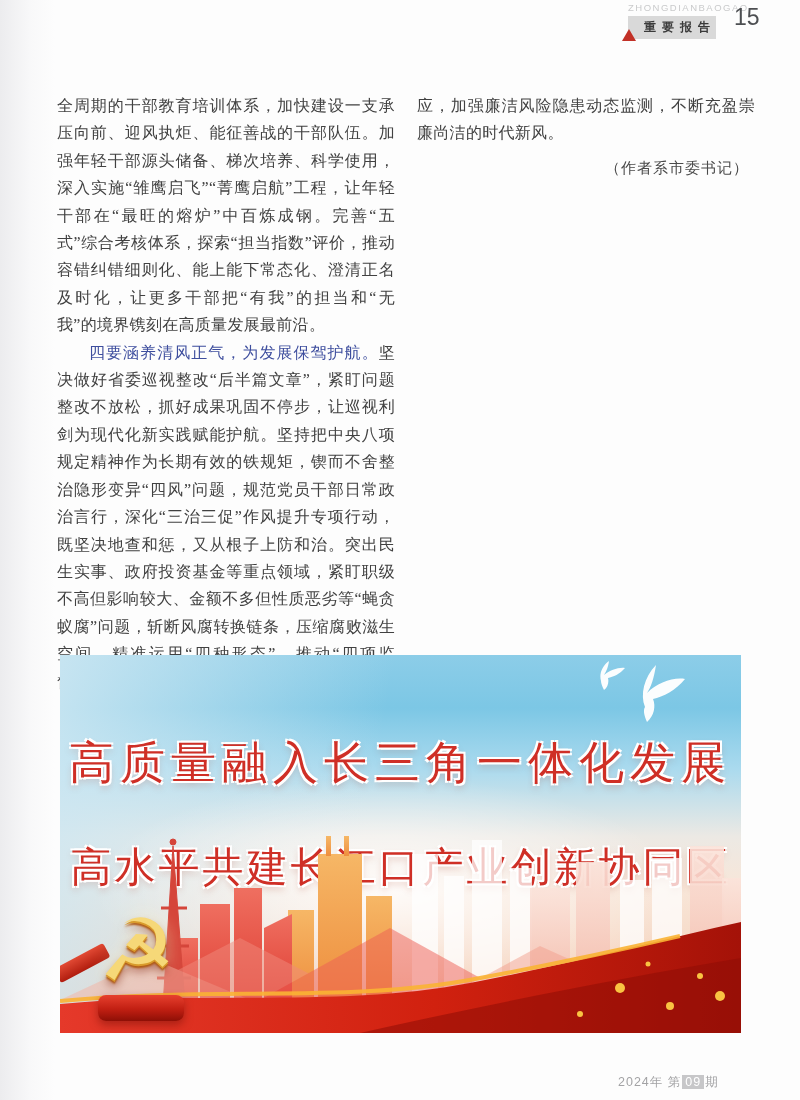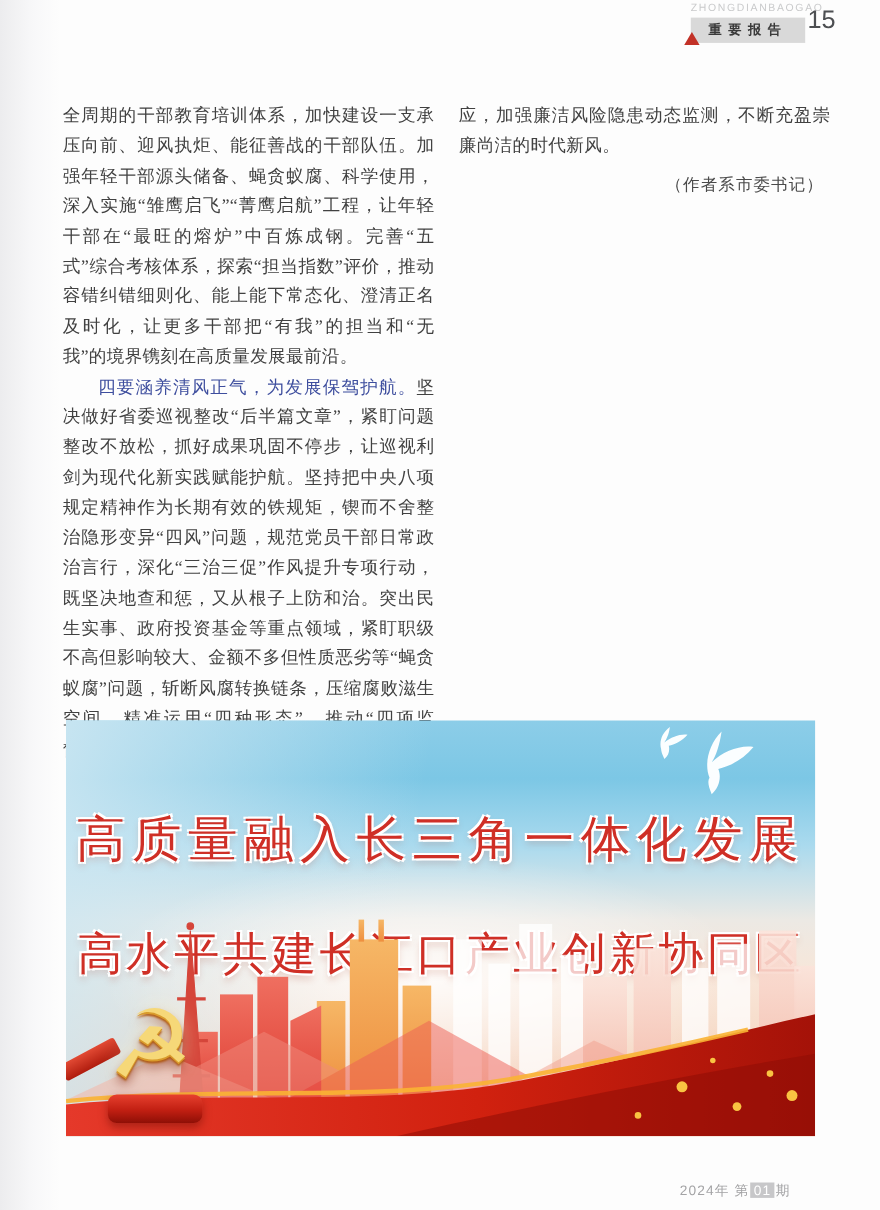--- a/index.html
+++ b/index.html
@@ -7,21 +7,21 @@
     width:800px;height:1100px;position:relative;overflow:hidden;
     background:#fdfdfd;
     font-family:"Liberation Serif","DejaVu Serif",serif;
   }
   .page{position:absolute;inset:0;background:linear-gradient(90deg,#ececee 0px,#f8f8f9 30px,#fdfdfd 55px);}
   
   .hdr{position:absolute;top:2px;left:628px;width:170px;}
   .masthead{font-family:"Liberation Sans",sans-serif;font-size:9.5px;letter-spacing:1.5px;color:#c9cacb;}
   .section-bar{
     position:relative;display:inline-block;margin-top:3px;background:#d9d9d9;
-    padding:3px 16px 3px 16px;font-size:12px;font-weight:bold;letter-spacing:6px;color:#3a3a3a;
+    padding:3px 0 3px 16px;font-size:12px;font-weight:bold;letter-spacing:6px;color:#3a3a3a;
   }
   .tri{
     position:absolute;left:-6px;bottom:-2px;width:0;height:0;
     border-left:7px solid transparent;border-right:7px solid transparent;border-bottom:12px solid #c23127;
   }
   .pagenum{position:absolute;top:2px;left:106px;font-family:"Liberation Sans",sans-serif;font-size:23px;color:#4d4f52;}
   
   .columns{position:absolute;top:92px;left:57px;width:698px;display:flex;gap:22px;}
   .col{width:338px;}
   .para{
@@ -79,21 +79,21 @@
     <div class="masthead">ZHONGDIANBAOGAO</div>
     <div class="section-bar">
       <span class="tri"></span>
       <span>重要报告</span>
     </div>
     <div class="pagenum">15</div>
   </div>
 
   <div class="columns">
     <div class="col">
-      <p class="para"><span>全周期的干部教育培训体系，加快建设一支承压向前、迎风执炬、能征善战的干部队伍。加强年轻干部源头储备、蝇贪蚁腐、科学使用，深入实施“雏鹰启飞”“菁鹰启航”工程，让年轻干部在“最旺的熔炉”中百炼成钢。完善“五式”综合考核体系，探索“担当指数”评价，推动容错纠错细则化、能上能下常态化、澄清正名及时化，让更多干部把“有我”的担当和“无我”的境界镌刻在高质量发展最前沿。</span></p>
+      <p class="para"><span>全周期的干部教育培训体系，加快建设一支承压向前、迎风执炬、能征善战的干部队伍。加强年轻干部源头储备、梯次培养、科学使用，深入实施“雏鹰启飞”“菁鹰启航”工程，让年轻干部在“最旺的熔炉”中百炼成钢。完善“五式”综合考核体系，探索“担当指数”评价，推动容错纠错细则化、能上能下常态化、澄清正名及时化，让更多干部把“有我”的担当和“无我”的境界镌刻在高质量发展最前沿。</span></p>
       <p class="para indent"><span class="lead">四要涵养清风正气，为发展保驾护航。</span><span>坚决做好省委巡视整改“后半篇文章”，紧盯问题整改不放松，抓好成果巩固不停步，让巡视利剑为现代化新实践赋能护航。坚持把中央八项规定精神作为长期有效的铁规矩，锲而不舍整治隐形变异“四风”问题，规范党员干部日常政治言行，深化“三治三促”作风提升专项行动，既坚决地查和惩，又从根子上防和治。突出民生实事、政府投资基金等重点领域，紧盯职级不高但影响较大、金额不多但性质恶劣等“蝇贪蚁腐”问题，斩断风腐转换链条，压缩腐败滋生空间。精准运用“四种形态”，推动“四项监督”集成发力，放大“三不腐”叠加效</span></p>
     </div>
     <div class="col">
       <p class="para"><span>应，加强廉洁风险隐患动态监测，不断充盈崇廉尚洁的时代新风。</span></p>
       <p class="author">（作者系市委书记）</p>
     </div>
   </div>
 
   <div class="banner">
 
@@ -186,16 +186,16 @@
       </g>
     </svg>
 
     <div class="ribbon"></div>
     <div class="pedestal"></div>
     <div class="emblem">☭</div>
   </div>
 
   <div class="footer">
     <span>2024年</span>
-    <span>第</span><span class="issue-badge">01</span><span>期</span>
+    <span>第</span><span class="issue-badge">09</span><span>期</span>
   </div>
 
 </div>
 
 </body></html>

